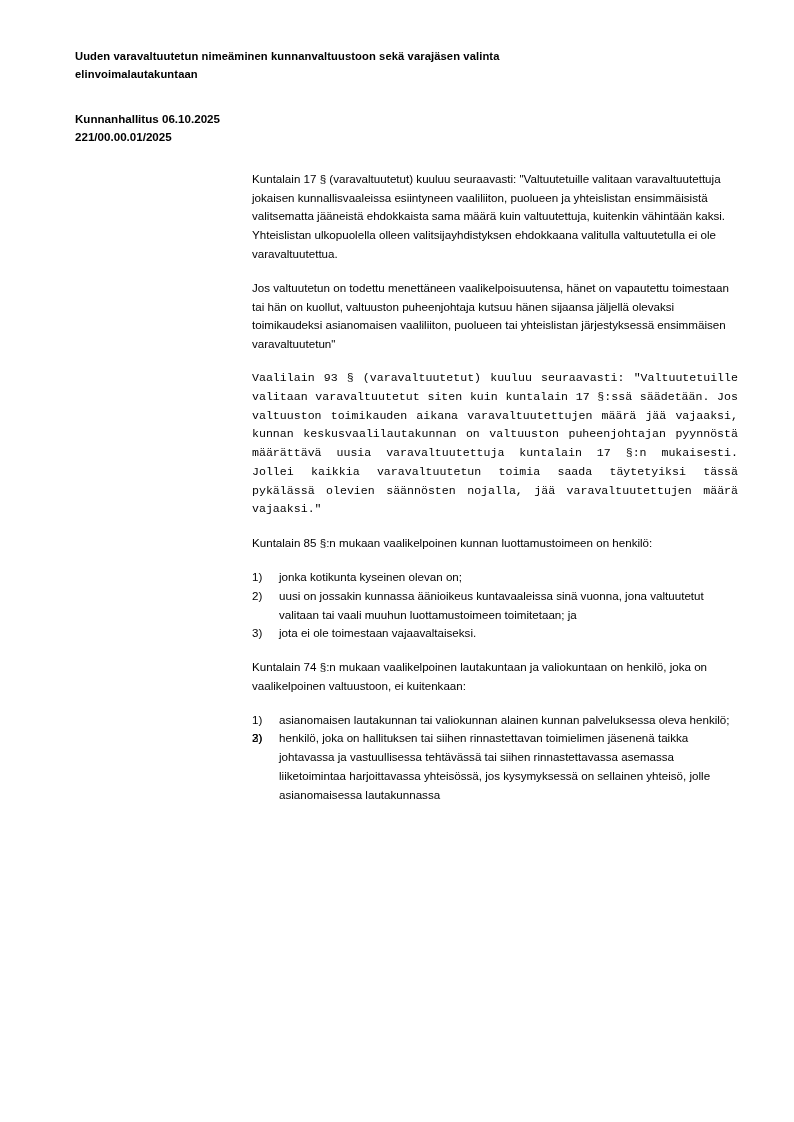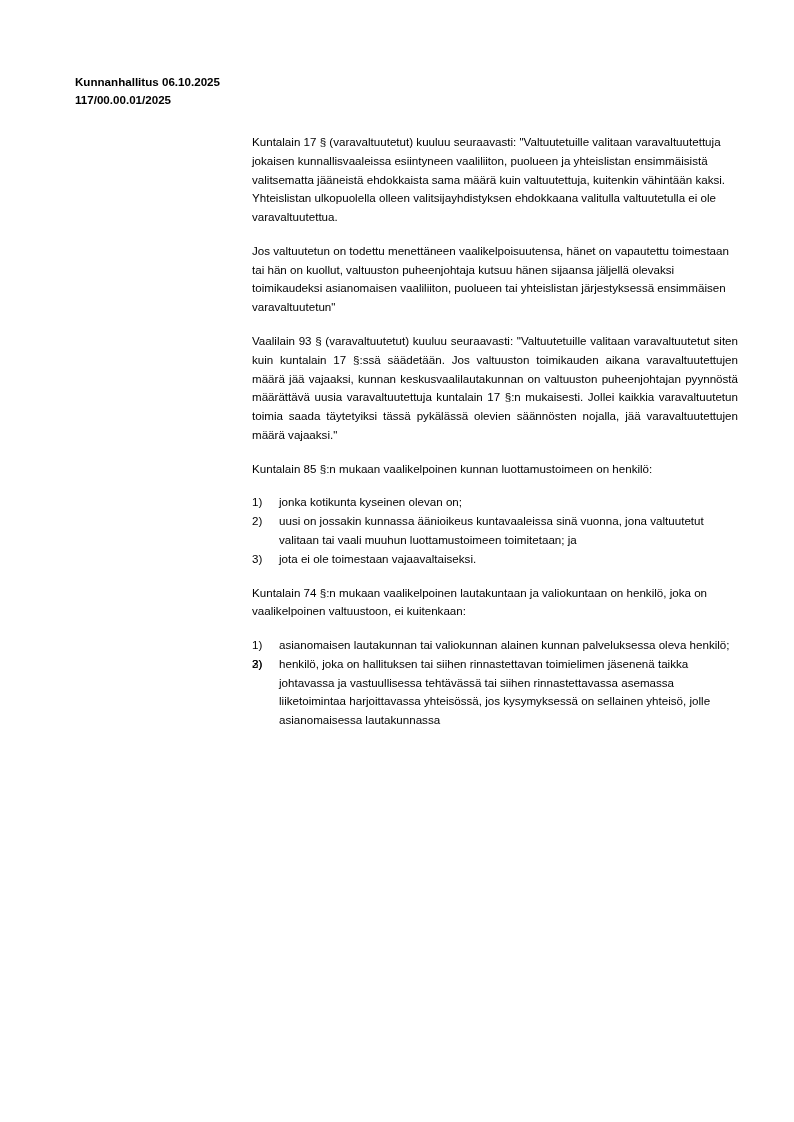--- a/index.html
+++ b/index.html
@@ -44,20 +44,21 @@
     width: 486px;
   }
   p.para {
     font-size: 11.6px;
     line-height: 1.62;
     margin: 0 0 15px 0;
     text-align: left;
   }
   p.para.justified {
     text-align: justify;
+    font-family: Liberation Mono, monospace;
   }
   p.para:last-child {
     margin-bottom: 0;
   }
   ol.numlist {
     list-style: none;
     margin: 0 0 15px 0;
     padding: 0;
   }
   ol.numlist li {
@@ -77,24 +78,25 @@
   }
   .gap-before {
     margin-top: 15px;
   }
 </style>
 </head>
 <body>
 
 <div class="page">
 
+  <h1 class="doc-title">Uuden varavaltuutetun nimeäminen kunnanvaltuustoon sekä varajäsen valinta elinvoimalautakuntaan</h1>
 
   <div class="meta">
     <div>Kunnanhallitus 06.10.2025</div>
-    <div>117/00.00.01/2025</div>
+    <div>221/00.00.01/2025</div>
   </div>
 
   <div class="body-block">
 
 
     <p class="para">Kuntalain 17 § (varavaltuutetut) kuuluu seuraavasti: "Valtuutetuille valitaan varavaltuutettuja jokaisen kunnallisvaaleissa esiintyneen vaaliliiton, puolueen ja yhteislistan ensimmäisistä valitsematta jääneistä ehdokkaista sama määrä kuin valtuutettuja, kuitenkin vähintään kaksi. Yhteislistan ulkopuolella olleen valitsijayhdistyksen ehdokkaana valitulla valtuutetulla ei ole varavaltuutettua.</p>
 
     <p class="para">Jos valtuutetun on todettu menettäneen vaalikelpoisuutensa, hänet on vapautettu toimestaan tai hän on kuollut, valtuuston puheenjohtaja kutsuu hänen sijaansa jäljellä olevaksi toimikaudeksi asianomaisen vaaliliiton, puolueen tai yhteislistan järjestyksessä ensimmäisen varavaltuutetun"</p>
 
     <p class="para justified">Vaalilain 93 § (varavaltuutetut) kuuluu seuraavasti: "Valtuutetuille valitaan varavaltuutetut siten kuin kuntalain 17 §:ssä säädetään. Jos valtuuston toimikauden aikana varavaltuutettujen määrä jää vajaaksi, kunnan keskusvaalilautakunnan on valtuuston puheenjohtajan pyynnöstä määrättävä uusia varavaltuutettuja kuntalain 17 §:n mukaisesti. Jollei kaikkia varavaltuutetun toimia saada täytetyiksi tässä pykälässä olevien säännösten nojalla, jää varavaltuutettujen määrä vajaaksi."</p>

